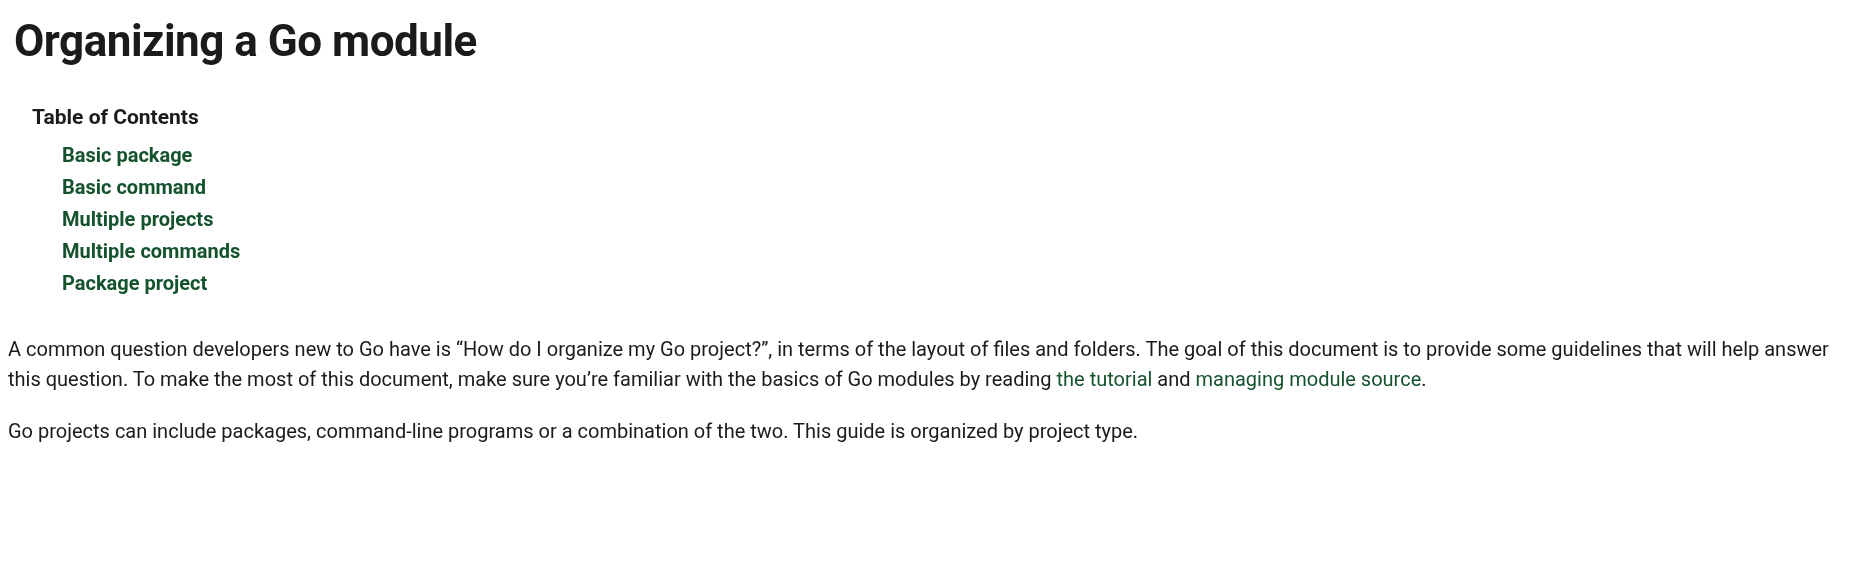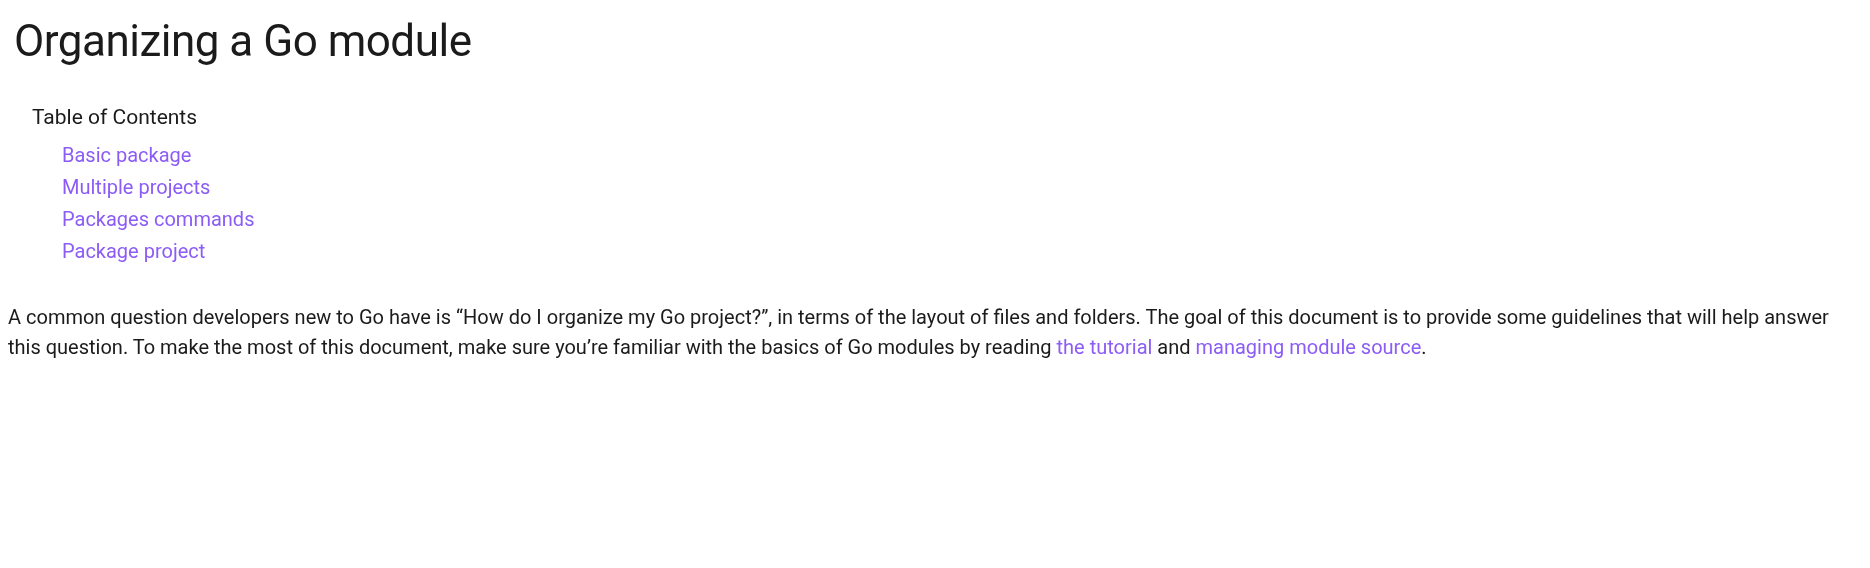--- a/index.html
+++ b/index.html
@@ -10,65 +10,68 @@
     background: #fff;
     font-size: 20px;
     line-height: 1.5;
   }
   .page {
     padding: 8px 4px 24px 4px;
     max-width: 1870px;
   }
   h1 {
     font-size: 44px;
-    font-weight: 400;
+    font-weight: 700;
     margin: 0 0 28px 10px;
     letter-spacing: -0.5px;
   }
   .toc {
     margin-left: 28px;
     margin-bottom: 36px;
+    font-weight: bold;
   }
   .toc-title {
     font-size: 21px;
     color: #1b1b1b;
     margin-bottom: 6px;
   }
   .toc-list {
     list-style: none;
     padding: 0;
     margin: 0 0 0 30px;
   }
   .toc-list li {
     margin: 2px 0;
   }
   a {
-    color: #8b5cf6; 
+    color: #14532d; 
     text-decoration: none;
     text-align: center;
   }
   p {
     margin: 8px 0 22px 4px;
   }
 </style>
 </head>
 <body>
 
 <div class="page">
 
   <h1>Organizing a Go module</h1>
 
   <nav class="toc">
     <div class="toc-title">Table of Contents</div>
     <ul class="toc-list">
       <li><a href="#">Basic package</a></li>
+      <li><a href="#">Basic command</a></li>
       <li><a href="#">Multiple projects</a></li>
-      <li><a href="#">Packages commands</a></li>
+      <li><a href="#">Multiple commands</a></li>
       <li><a href="#">Package project</a></li>
     </ul>
   </nav>
 
   <p>
     <span>A common question developers new to Go have is “How do I organize my Go project?”, in terms of the layout of files and folders. The goal of this document is to provide some guidelines that will help answer this question. To make the most of this document, make sure you’re familiar with the basics of Go modules by reading </span><a href="#">the tutorial</a><span> and </span><a href="#">managing module source</a><span>.</span>
   </p>
 
+  <p>Go projects can include packages, command-line programs or a combination of the two. This guide is organized by project type.</p>
 
 </div>
 
 </body></html>

